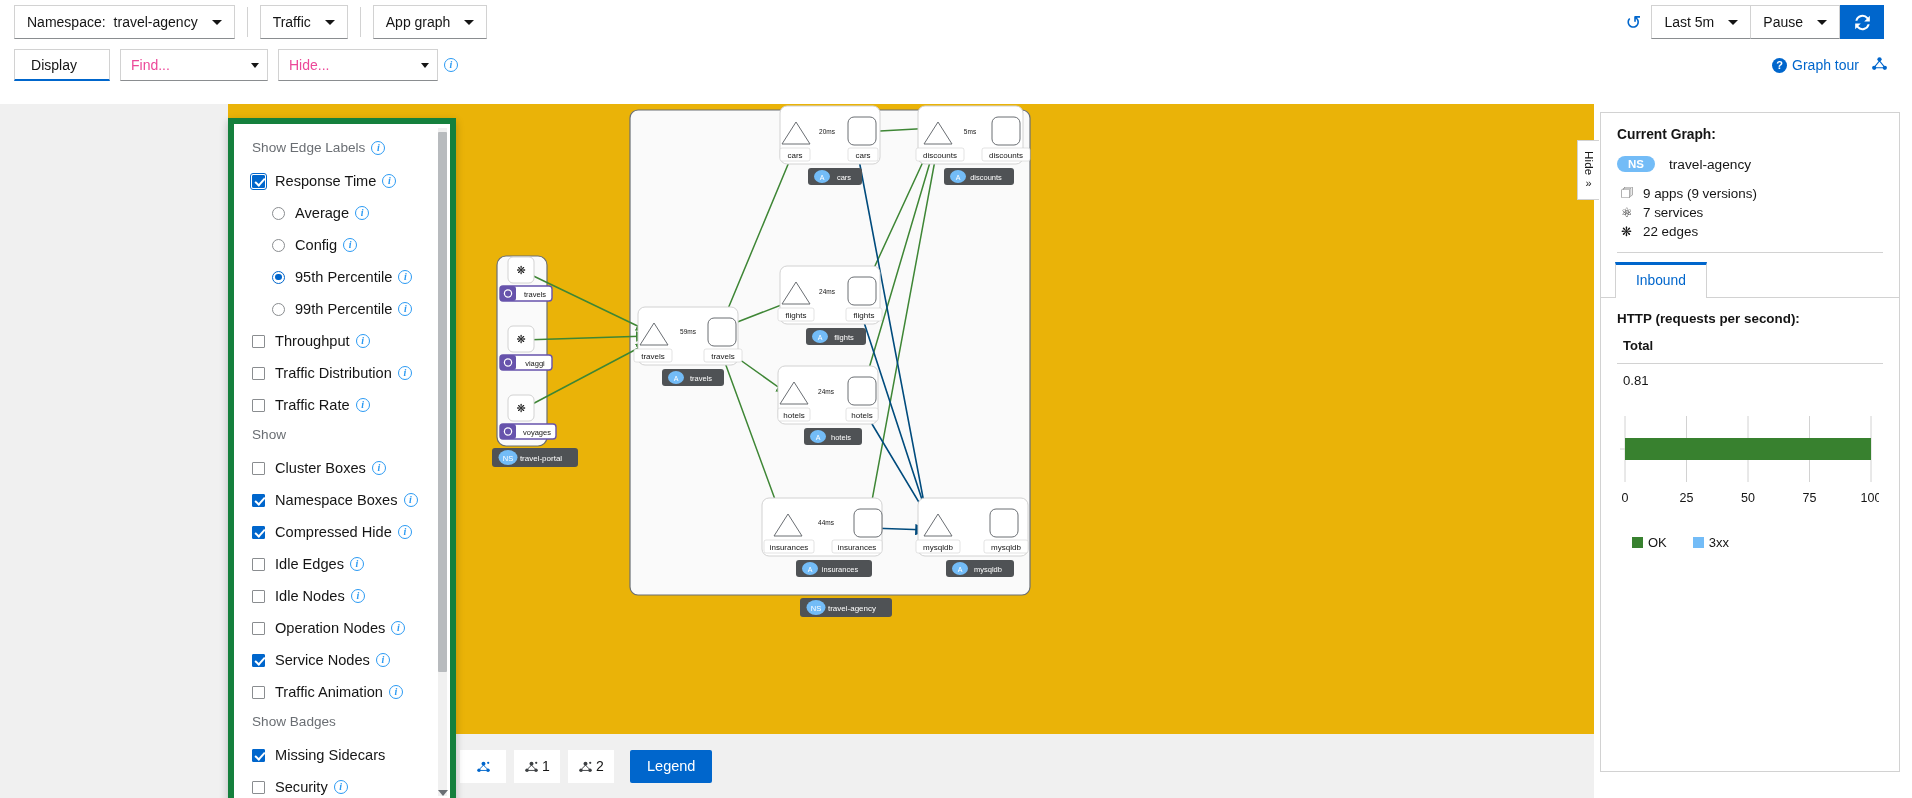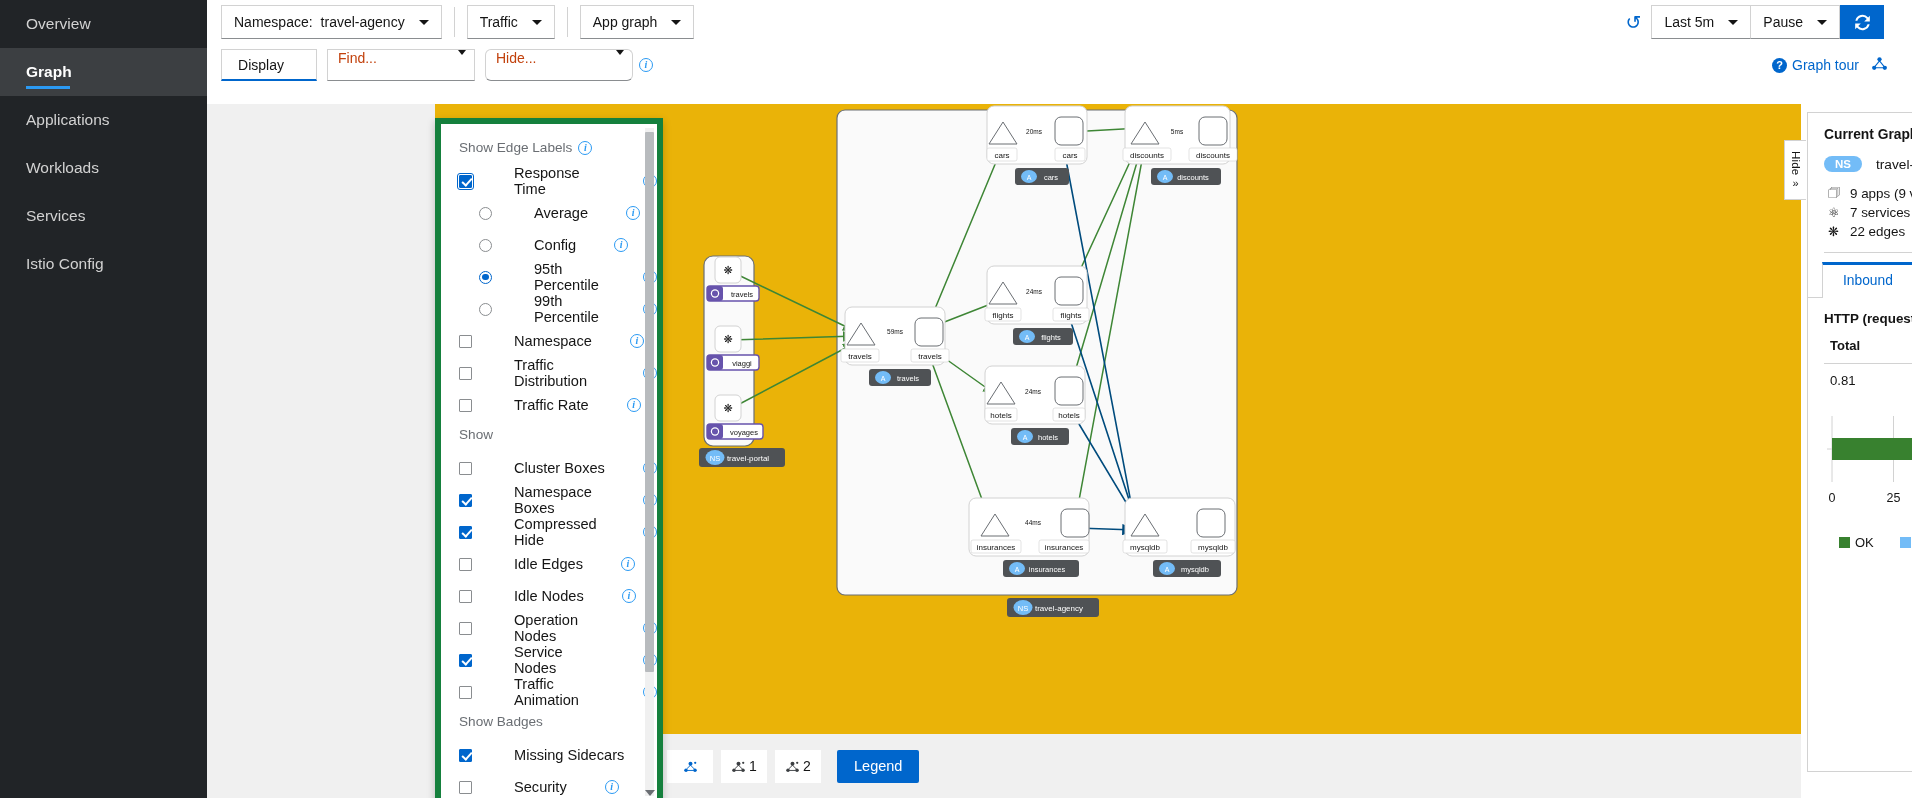--- a/index.html
+++ b/index.html
@@ -110,28 +110,28 @@
     padding: 0 12px;
     min-width: 96px;
     font-size: 14px;
     cursor: pointer;
   }
   .find-box, .hide-box {
     height: 32px;
     border: 1px solid #d2d2d2;
     border-bottom: 1px solid #8a8d90;
     background: #fff;
-    display: inline-flex; align-items: flex-start; justify-content: space-between;
+    display: inline-flex; align-items: center; justify-content: space-between;
     padding: 0 8px 0 10px;
     font-size: 14px;
-    color: #c2410c;
+    color: #ec4899;
     margin-left: 10px;
   }
   .find-box { width: 148px; }
-  .hide-box { width: 148px; border-radius: 6px; }
+  .hide-box { width: 160px; }
   .tiny-caret {
     width: 0; height: 0;
     border-left: 4px solid transparent;
     border-right: 4px solid transparent;
     border-top: 5px solid #151515;
   }
   .info-i {
     display: inline-block;
     width: 14px; height: 14px;
     border-radius: 50%;
@@ -179,21 +179,20 @@
     font-size: 13.6px; color: #6a6e73;
     margin: 6px 0 10px 0;
     display: flex; align-items: center;
   }
   .dp-row {
     display: flex; align-items: center;
     height: 32px;
     font-size: 14.6px;
     color: #151515;
     cursor: pointer;
-    gap: 32px;
   }
   .dp-row.indent { padding-left: 20px; }
   .cb {
     width: 13px; height: 13px;
     border: 1px solid #8a8d90;
     background: #fff;
     border-radius: 1px;
     margin-right: 10px;
     flex: 0 0 13px;
     position: relative;
@@ -382,40 +381,20 @@
 
   .node-label {
     font-family: "Liberation Sans", sans-serif;
   }
 </style>
 </head>
 <body>
 
 <div id="app">
 
-  <nav class="sidenav">
-    <div class="nav-item">
-      <span>Overview</span>
-    </div>
-    <div class="nav-item active">
-      <span>Graph</span>
-    </div>
-    <div class="nav-item">
-      <span>Applications</span>
-    </div>
-    <div class="nav-item">
-      <span>Workloads</span>
-    </div>
-    <div class="nav-item">
-      <span>Services</span>
-    </div>
-    <div class="nav-item">
-      <span>Istio Config</span>
-    </div>
-  </nav>
 
   <div class="main">
 
     <div class="toolbar1">
       <div class="ctl">
         <span class="ns-label">Namespace:</span>
         <span class="ns-value">travel-agency</span>
         <span class="caret"></span>
       </div>
       <div class="sep"></div>
@@ -850,21 +829,21 @@
             <span>95th Percentile</span>
             <span class="info-i">i</span>
           </div>
           <div class="dp-row indent">
             <span class="rb"></span>
             <span>99th Percentile</span>
             <span class="info-i">i</span>
           </div>
           <div class="dp-row">
             <span class="cb"></span>
-            <span>Namespace</span>
+            <span>Throughput</span>
             <span class="info-i">i</span>
           </div>
           <div class="dp-row">
             <span class="cb"></span>
             <span>Traffic Distribution</span>
             <span class="info-i">i</span>
           </div>
           <div class="dp-row">
             <span class="cb"></span>
             <span>Traffic Rate</span>

